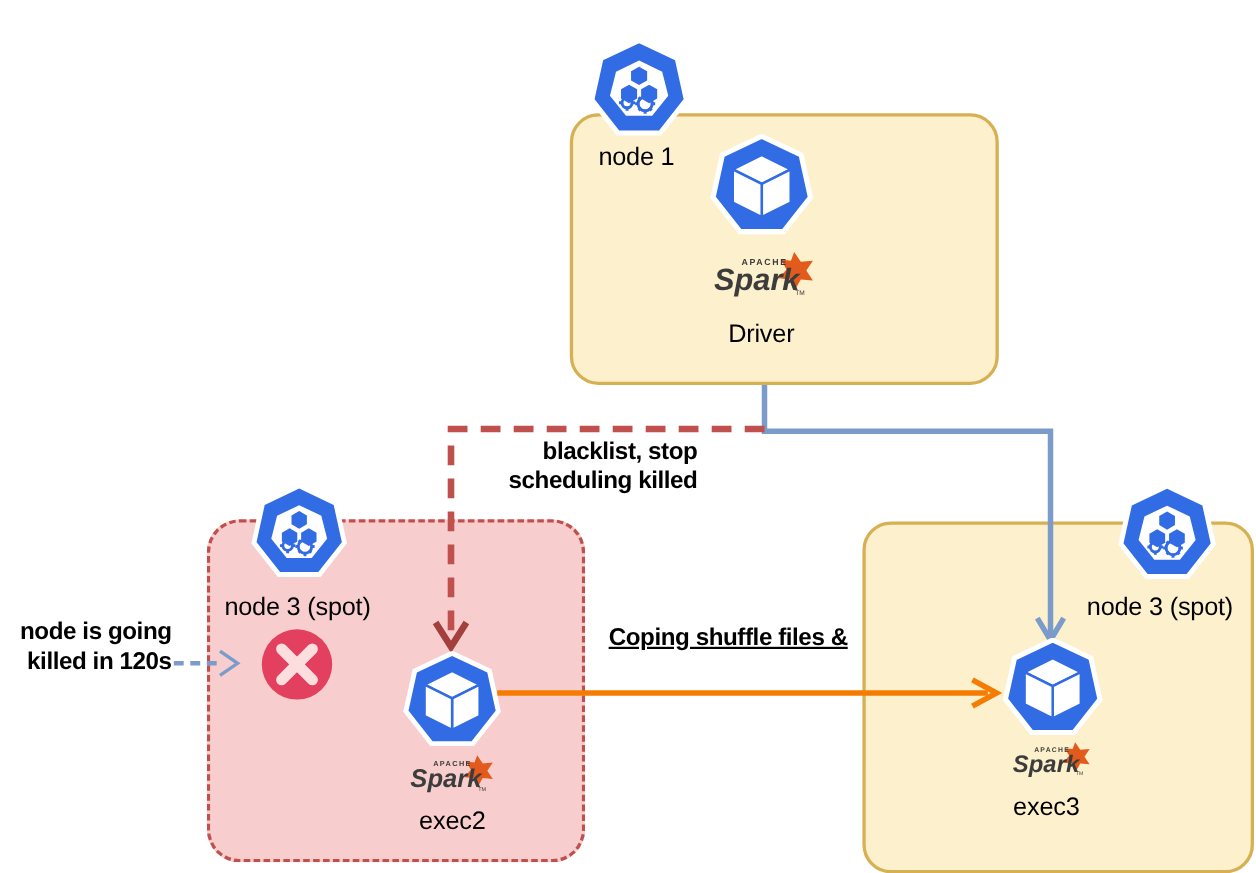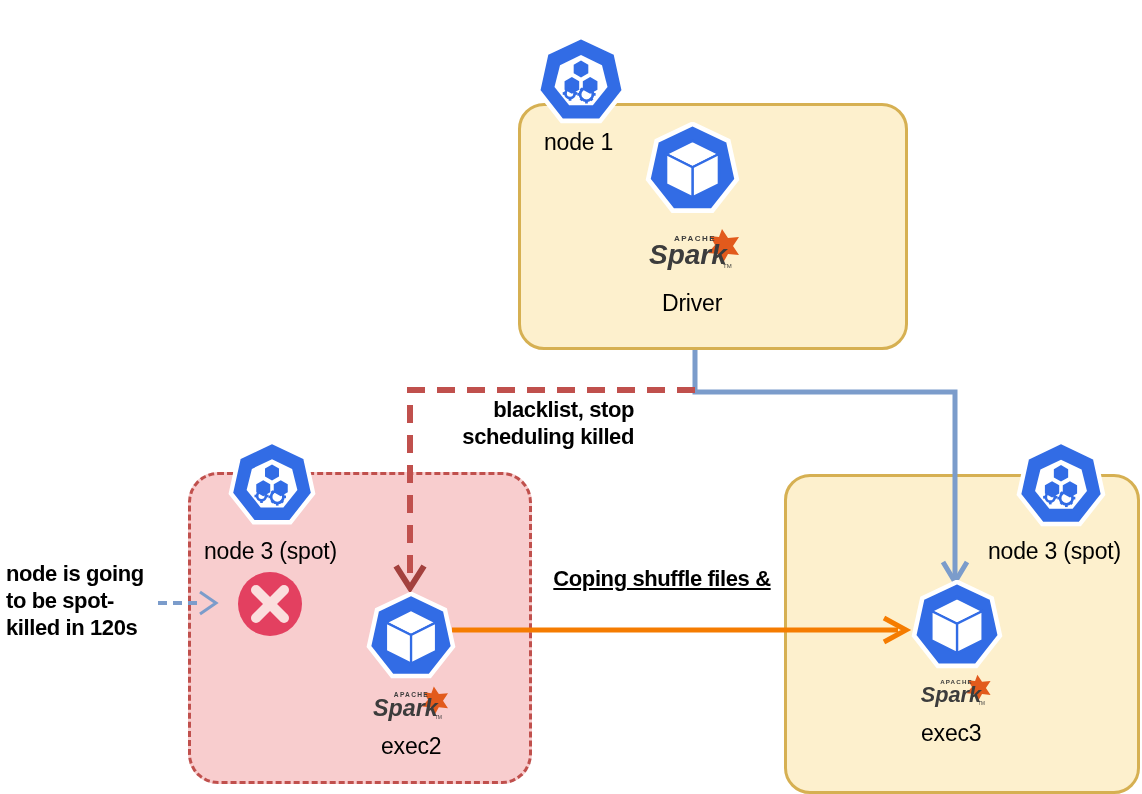--- a/index.html
+++ b/index.html
@@ -33,21 +33,21 @@
     font-family:"Liberation Sans", sans-serif;
     white-space:nowrap;
     letter-spacing:-0.2px;
   }
   .annot{
     position:absolute;
     color:#000000;
     font-weight:bold;
     font-size:22px;
     line-height:27px;
-    text-align:left;
+    text-align:right;
     font-family:"Liberation Sans", sans-serif;
     letter-spacing:-0.4px;
   }
   .annot.right{text-align:center;text-decoration:underline;}
   .spark-logo{position:absolute;}
   .xmark{position:absolute;}
   svg.conn{position:absolute;left:0;top:0;width:1142px;height:794px;overflow:visible;pointer-events:none;}
 </style>
 </head>
 <body>
@@ -247,21 +247,20 @@
       <polygon points="148,6 160,24 182,22 170,40 182,58 160,56 150,74 140,56 120,54 134,38 124,20 142,22" fill="#E25A1C"></polygon>
       <text x="52" y="30" font-family="Liberation Sans, sans-serif" font-size="16" font-weight="bold" fill="#3C3C3C" letter-spacing="3">APACHE</text>
       <text x="2" y="76" font-family="Liberation Sans, sans-serif" font-size="56" font-weight="bold" fill="#3C3C3C" font-style="italic">Spark</text>
       <text x="150" y="84" font-family="Liberation Sans, sans-serif" font-size="12" fill="#3C3C3C">TM</text>
     </svg>
   </div>
   <div class="label" style="left:921px;top:720px;">exec3</div>
 
   <div class="annot" style="left:6px;top:560px;width:150px;">
     <div>node is going</div>
-    <div>to be spot-</div>
     <div>killed in 120s</div>
   </div>
 
   <div class="annot" style="left:404px;top:396px;width:230px;text-align:right;">
     <div>blacklist, stop</div>
     <div>scheduling killed</div>
   </div>
 
   <div class="annot right" style="left:540px;top:565px;width:244px;">
     <div>Coping shuffle files &amp;</div>

